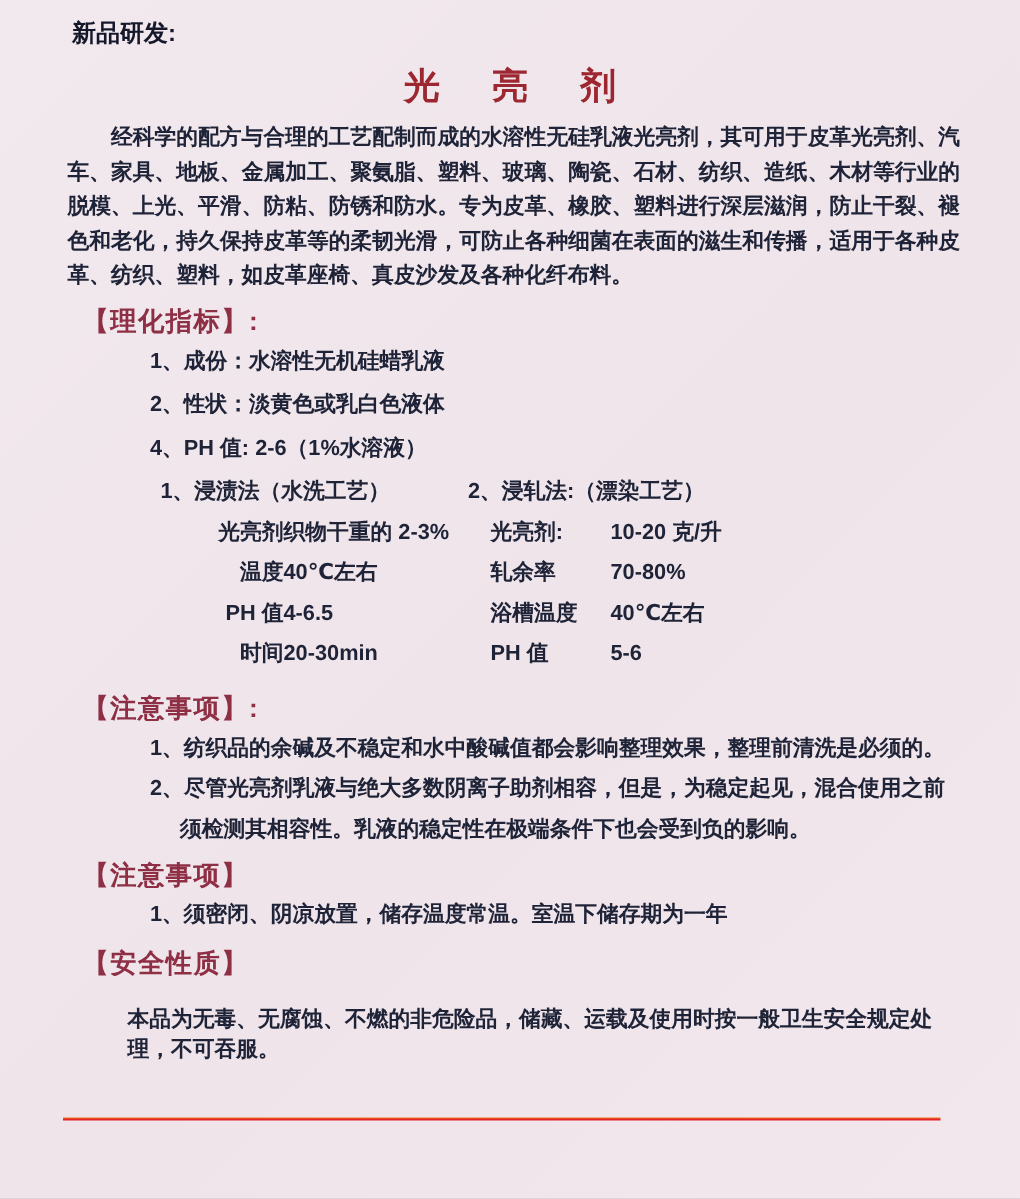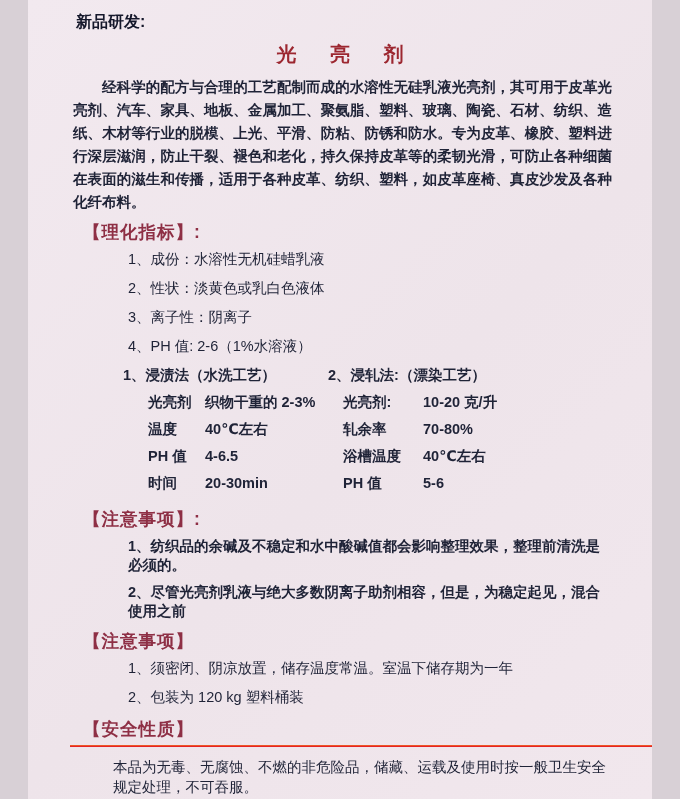--- a/index.html
+++ b/index.html
@@ -2,37 +2,37 @@
 <html><head>
 <meta charset="utf-8">
 <style>
   html, body { margin: 0; padding: 0; }
   body {
     font-family: "Liberation Sans", "DejaVu Sans", sans-serif;
     background: #d8d0d6;
   }
   .page {
     position: relative;
-    width: 624px;
+    width: 680px;
     height: 799px;
     margin: 0 auto;
     background: linear-gradient(135deg, #f2e9ef 0%, #eee4ea 55%, #f1e7ed 100%);
     overflow: hidden;
     color: #1f2337;
   }
   .top-label {
     padding: 12px 0 0 48px;
     font-size: 16px;
     font-weight: bold;
     color: #15182b;
   }
   .doc-title {
     margin-top: 8px;
     text-align: center;
-    font-size: 20px;
+    font-size: 24px;
     font-weight: bold;
     letter-spacing: 14px;
     color: #9c2730;
     text-indent: 14px; 
   }
   .intro {
     margin: 8px 40px 0 45px;
     text-indent: 2em;
     font-size: 14.5px;
     font-weight: 600;
@@ -43,52 +43,52 @@
   .section-heading {
     margin: 6px 0 6px 55px;
     font-size: 17.5px;
     font-weight: bold;
     color: #8e2f45;
     letter-spacing: 1px;
   }
   .plain-list { margin: 0 0 4px 100px; }
   .plain-list .li {
     font-size: 14.5px;
-    font-weight: normal;
+    font-weight: bold;
     line-height: 19px;
     margin-bottom: 10px;
     color: #1f2337;
   }
   .process-cols {
     display: flex;
     margin-left: 95px;
     margin-bottom: 2px;
   }
-  .proc-col { font-size: 14.5px; font-weight: bold; color: #1f2337; }
+  .proc-col { font-size: 14.5px; font-weight: bold; color: #1f2337; margin-left: 12px; }
   .proc-col.left  { width: 205px; }
   .proc-col.right { margin-left: 0px; }
   .proc-title { line-height: 19px; margin-bottom: 8px; }
   .proc-row { display: flex; line-height: 19px; margin-bottom: 8px; }
-  .proc-col.left  .proc-row { margin-left: 25px; }
+  .proc-col.left  .proc-row { margin-left: 25px; text-align: right; }
   .proc-col.left  .proc-label { width: 57px; flex: 0 0 auto; }
   .proc-col.right .proc-row { margin-left: 15px; }
   .proc-col.right .proc-label { width: 80px; flex: 0 0 auto; }
   .notes-list { margin: 0 40px 2px 100px; }
   .notes-list .li {
     font-size: 14.5px;
     font-weight: bold;
     line-height: 19px;
     margin-bottom: 8px;
     color: #1f2337;
   }
   .notes-list .li.cont { margin-left: 20px; }
   .safety-text {
     margin: 16px 40px 0 85px;
     font-size: 14.5px;
-    font-weight: normal;
+    font-weight: bold;
     line-height: 20px;
     color: #1f2337;
   }
   .red-rule {
     position: absolute;
     left: 42px;
     top: 745px;
     width: 585px;
     height: 2px;
     background: linear-gradient(to bottom, #f07a28 0%, #e62326 60%, #e62326 100%);
@@ -102,21 +102,20 @@
   <div class="top-label">新品研发:</div>
 
   <div class="doc-title">光 亮 剂</div>
 
   <p class="intro">经科学的配方与合理的工艺配制而成的水溶性无硅乳液光亮剂，其可用于皮革光亮剂、汽车、家具、地板、金属加工、聚氨脂、塑料、玻璃、陶瓷、石材、纺织、造纸、木材等行业的脱模、上光、平滑、防粘、防锈和防水。专为皮革、橡胶、塑料进行深层滋润，防止干裂、褪色和老化，持久保持皮革等的柔韧光滑，可防止各种细菌在表面的滋生和传播，适用于各种皮革、纺织、塑料，如皮革座椅、真皮沙发及各种化纤布料。</p>
 
   <div class="section-heading">【理化指标】:</div>
   <div class="plain-list">
     <div class="li">1、成份：水溶性无机硅蜡乳液</div>
     <div class="li">2、性状：淡黄色或乳白色液体</div>
-    <div class="li">3、离子性：阴离子</div>
     <div class="li">4、PH 值: 2-6（1%水溶液）</div>
   </div>
 
   <div class="process-cols">
     <div class="proc-col left">
       <div class="proc-title">1、浸渍法（水洗工艺）</div>
       <div class="proc-row">
         <span class="proc-label">光亮剂</span>
         <span class="proc-value">织物干重的 2-3%</span>
       </div>
@@ -151,26 +150,26 @@
         <span class="proc-label">PH 值</span>
         <span class="proc-value">5-6</span>
       </div>
     </div>
   </div>
 
   <div class="section-heading">【注意事项】:</div>
   <div class="notes-list">
     <div class="li">1、纺织品的余碱及不稳定和水中酸碱值都会影响整理效果，整理前清洗是必须的。</div>
     <div class="li">2、尽管光亮剂乳液与绝大多数阴离子助剂相容，但是，为稳定起见，混合使用之前</div>
+    <div class="li cont">须检测其相容性。乳液的稳定性在极端条件下也会受到负的影响。</div>
   </div>
 
   <div class="section-heading">【注意事项】</div>
   <div class="plain-list">
     <div class="li">1、须密闭、阴凉放置，储存温度常温。室温下储存期为一年</div>
-    <div class="li">2、包装为 120 kg 塑料桶装</div>
   </div>
 
   <div class="section-heading">【安全性质】</div>
   <p class="safety-text">本品为无毒、无腐蚀、不燃的非危险品，储藏、运载及使用时按一般卫生安全规定处理，不可吞服。</p>
 
   <div class="red-rule"></div>
 
 </div>
 
 </body></html>

